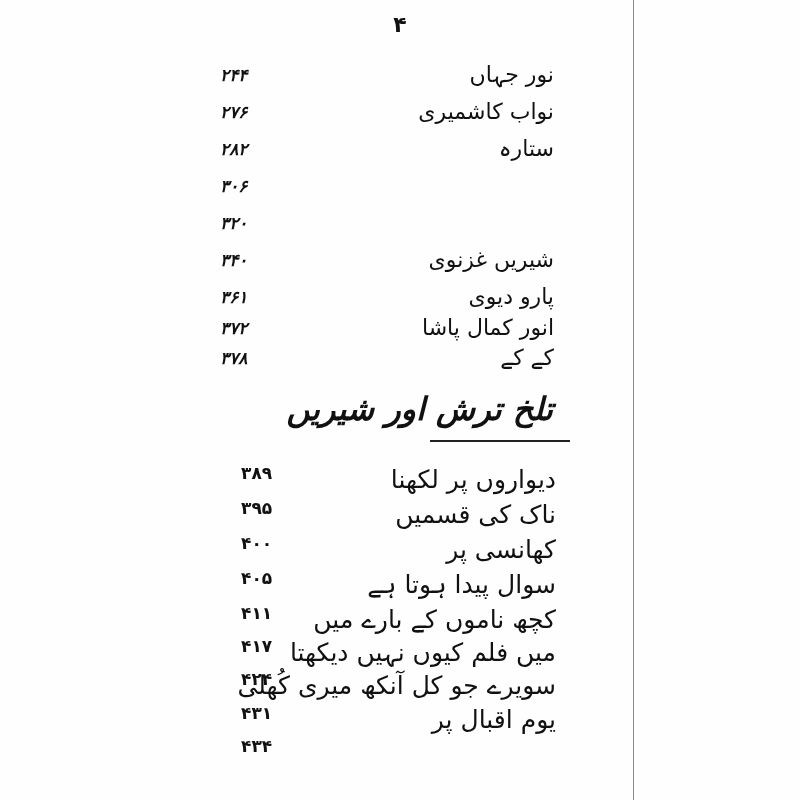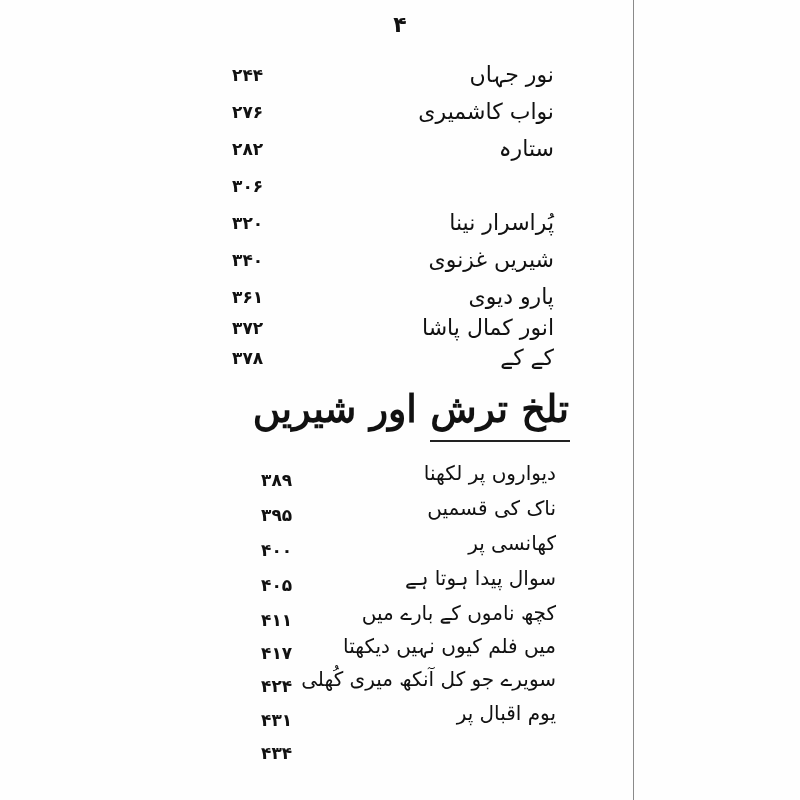--- a/index.html
+++ b/index.html
@@ -57,30 +57,31 @@
       top: 0;
       direction: rtl;
       text-align: left;
       font-size: 17px;
       font-weight: bold;
       line-height: 30px;
       letter-spacing: 1px;
       font-family: "DejaVu Sans", sans-serif;
       unicode-bidi: isolate;
     }
-    .sec1 .toc-page { left: 232px; }
-    .sec2 .toc-page { left: 261px; margin-top: 7px; }
-    .sec2 .toc-title { right: 244px; font-size: 20px; }
+    .sec1 .toc-page { left: 220px; font-style: italic; }
+    .sec2 .toc-page { left: 241px; }
+    .sec2 .toc-title { right: 244px; font-size: 25px; margin-top: 7px; }
     .section-heading {
       position: absolute;
       top: 384px;
-      right: 231px;
+      right: 247px;
       direction: rtl;
-      font-size: 38px;
+      font-size: 32px;
       font-weight: bold;
+      font-style: italic;
       white-space: nowrap;
       line-height: 50px;
       font-family: "DejaVu Serif", serif;
     }
     .section-underline {
       position: absolute;
       top: 440px;
       left: 430px;
       width: 140px;
       height: 2px;
@@ -104,21 +105,20 @@
     <span class="toc-page">۲۷۶</span>
   </div>
   <div class="toc-row sec1" style="top:134px">
     <span class="toc-title">ستارہ</span>
     <span class="toc-page">۲۸۲</span>
   </div>
   <div class="toc-row sec1" style="top:171px">
     <span class="toc-page">۳۰۶</span>
   </div>
   <div class="toc-row sec1" style="top:208px">
-    <span class="toc-title">پُراسرار نینا</span>
     <span class="toc-page">۳۲۰</span>
   </div>
   <div class="toc-row sec1" style="top:245px">
     <span class="toc-title">شیریں غزنوی</span>
     <span class="toc-page">۳۴۰</span>
   </div>
   <div class="toc-row sec1" style="top:282px">
     <span class="toc-title">پارو دیوی</span>
     <span class="toc-page">۳۶۱</span>
   </div>

